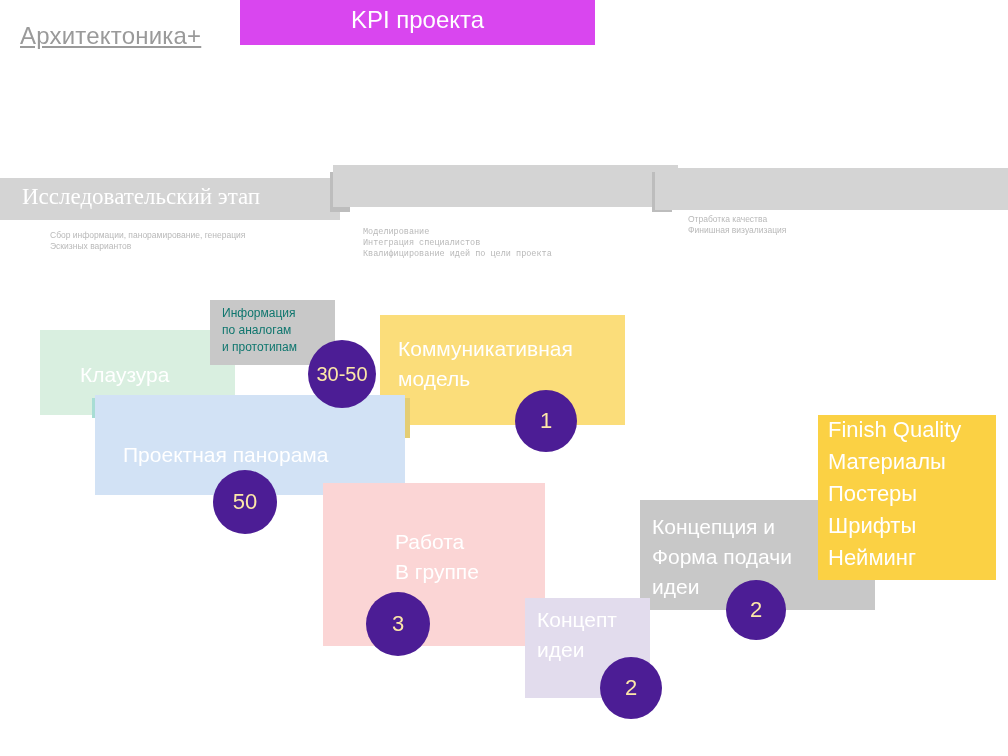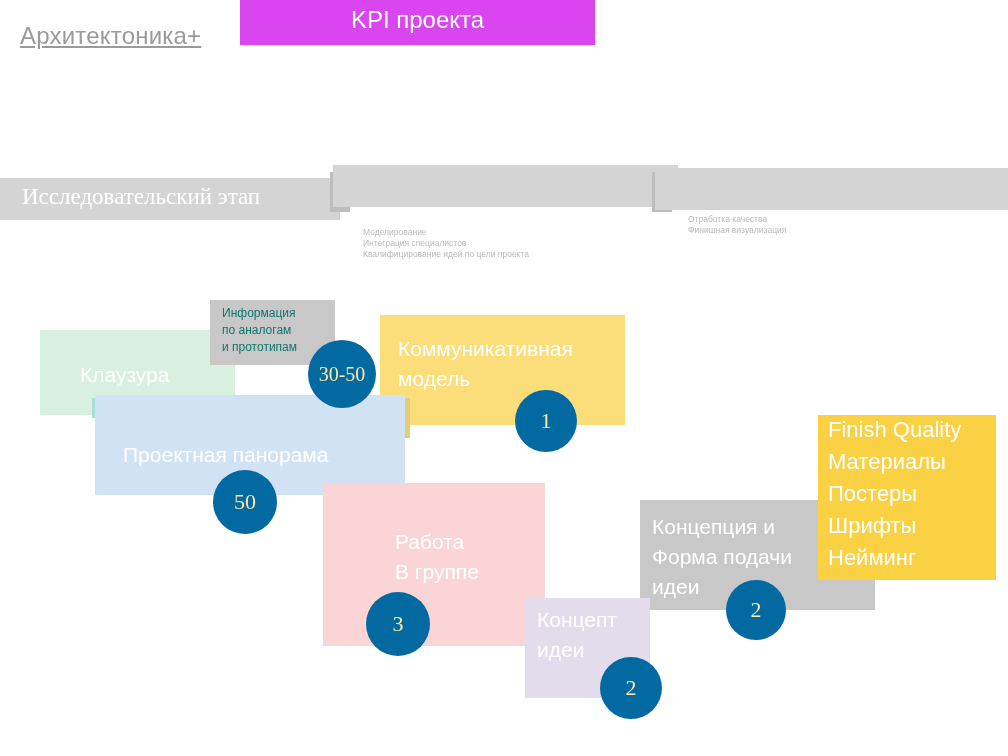--- a/index.html
+++ b/index.html
@@ -73,21 +73,21 @@
   }
 
   #band-research { left: 0px; top: 178px; width: 340px; }
   #band-research-label { left: 22px; }
   #marker-research { left: 330px; top: 172px; }
   #desc-research { left: 50px; top: 230px; }
 
   #band-optim { left: 333px; top: 165px; width: 345px; }
   #band-optim-label { left: 385px; }
   #marker-optim { left: 652px; top: 172px; }
-  #desc-optim { left: 363px; top: 227px; }
+  #desc-optim { left: 363px; top: 227px; font-family: Liberation Mono, monospace; }
 
   #band-finish { left: 655px; top: 168px; width: 353px; }
   #desc-finish { left: 688px; top: 214px; }
 
   
   .block { }
   .block-label {
     position: absolute;
     color: #ffffff;
     font-size: 21px;
@@ -126,28 +126,27 @@
     font-size: 22px; line-height: 32px; color: #ffffff;
     white-space: pre-line; font-weight: 400;
   }
 
   #blk-concept-idea { left: 525px; top: 598px; width: 125px; height: 100px; background: #e2dced; }
   #blk-concept-idea-label { left: 537px; top: 605px; }
 
   
   .circle {
     border-radius: 50%;
-    background: #0369a1;
+    background: #4c1d95;
     color: #fde8a8;
     display: flex;
     align-items: center;
     justify-content: center;
     font-size: 22px;
     font-weight: 400;
-    font-family: Liberation Serif, serif;
   }
   #circle-200 { left: 18px; top: 398px; width: 66px; height: 66px; }
   #circle-3050 { left: 308px; top: 340px; width: 68px; height: 68px; font-size: 20px; }
   #circle-1 { left: 515px; top: 390px; width: 62px; height: 62px; }
   #circle-50 { left: 213px; top: 470px; width: 64px; height: 64px; }
   #circle-3 { left: 366px; top: 592px; width: 64px; height: 64px; }
   #circle-2a { left: 726px; top: 580px; width: 60px; height: 60px; }
   #circle-2b { left: 600px; top: 657px; width: 62px; height: 62px; }
 </style>
 </head>
@@ -158,20 +157,22 @@
   <div class="abs" id="brand-title">Архитектоника+</div>
 
   <div class="abs" id="kpi-banner">
     <div id="kpi-banner-label">KPI проекта</div>
   </div>
 
   <div class="abs stage-band" id="band-research">
     <div class="stage-band-label" id="band-research-label">Исследовательский этап</div>
   </div>
   <div class="abs stage-marker" id="marker-research"></div>
+  <div class="abs stage-desc" id="desc-research">Сбор информации, панорамирование, генерация
+Эскизных вариантов</div>
 
   <div class="abs stage-band" id="band-optim">
     <div class="stage-band-label" id="band-optim-label">Этап оптимизации</div>
   </div>
   <div class="abs stage-marker" id="marker-optim"></div>
   <div class="abs stage-desc" id="desc-optim">Моделирование
 Интеграция специалистов
 Квалифицирование идей по цели проекта</div>
 
   <div class="abs stage-band" id="band-finish">

